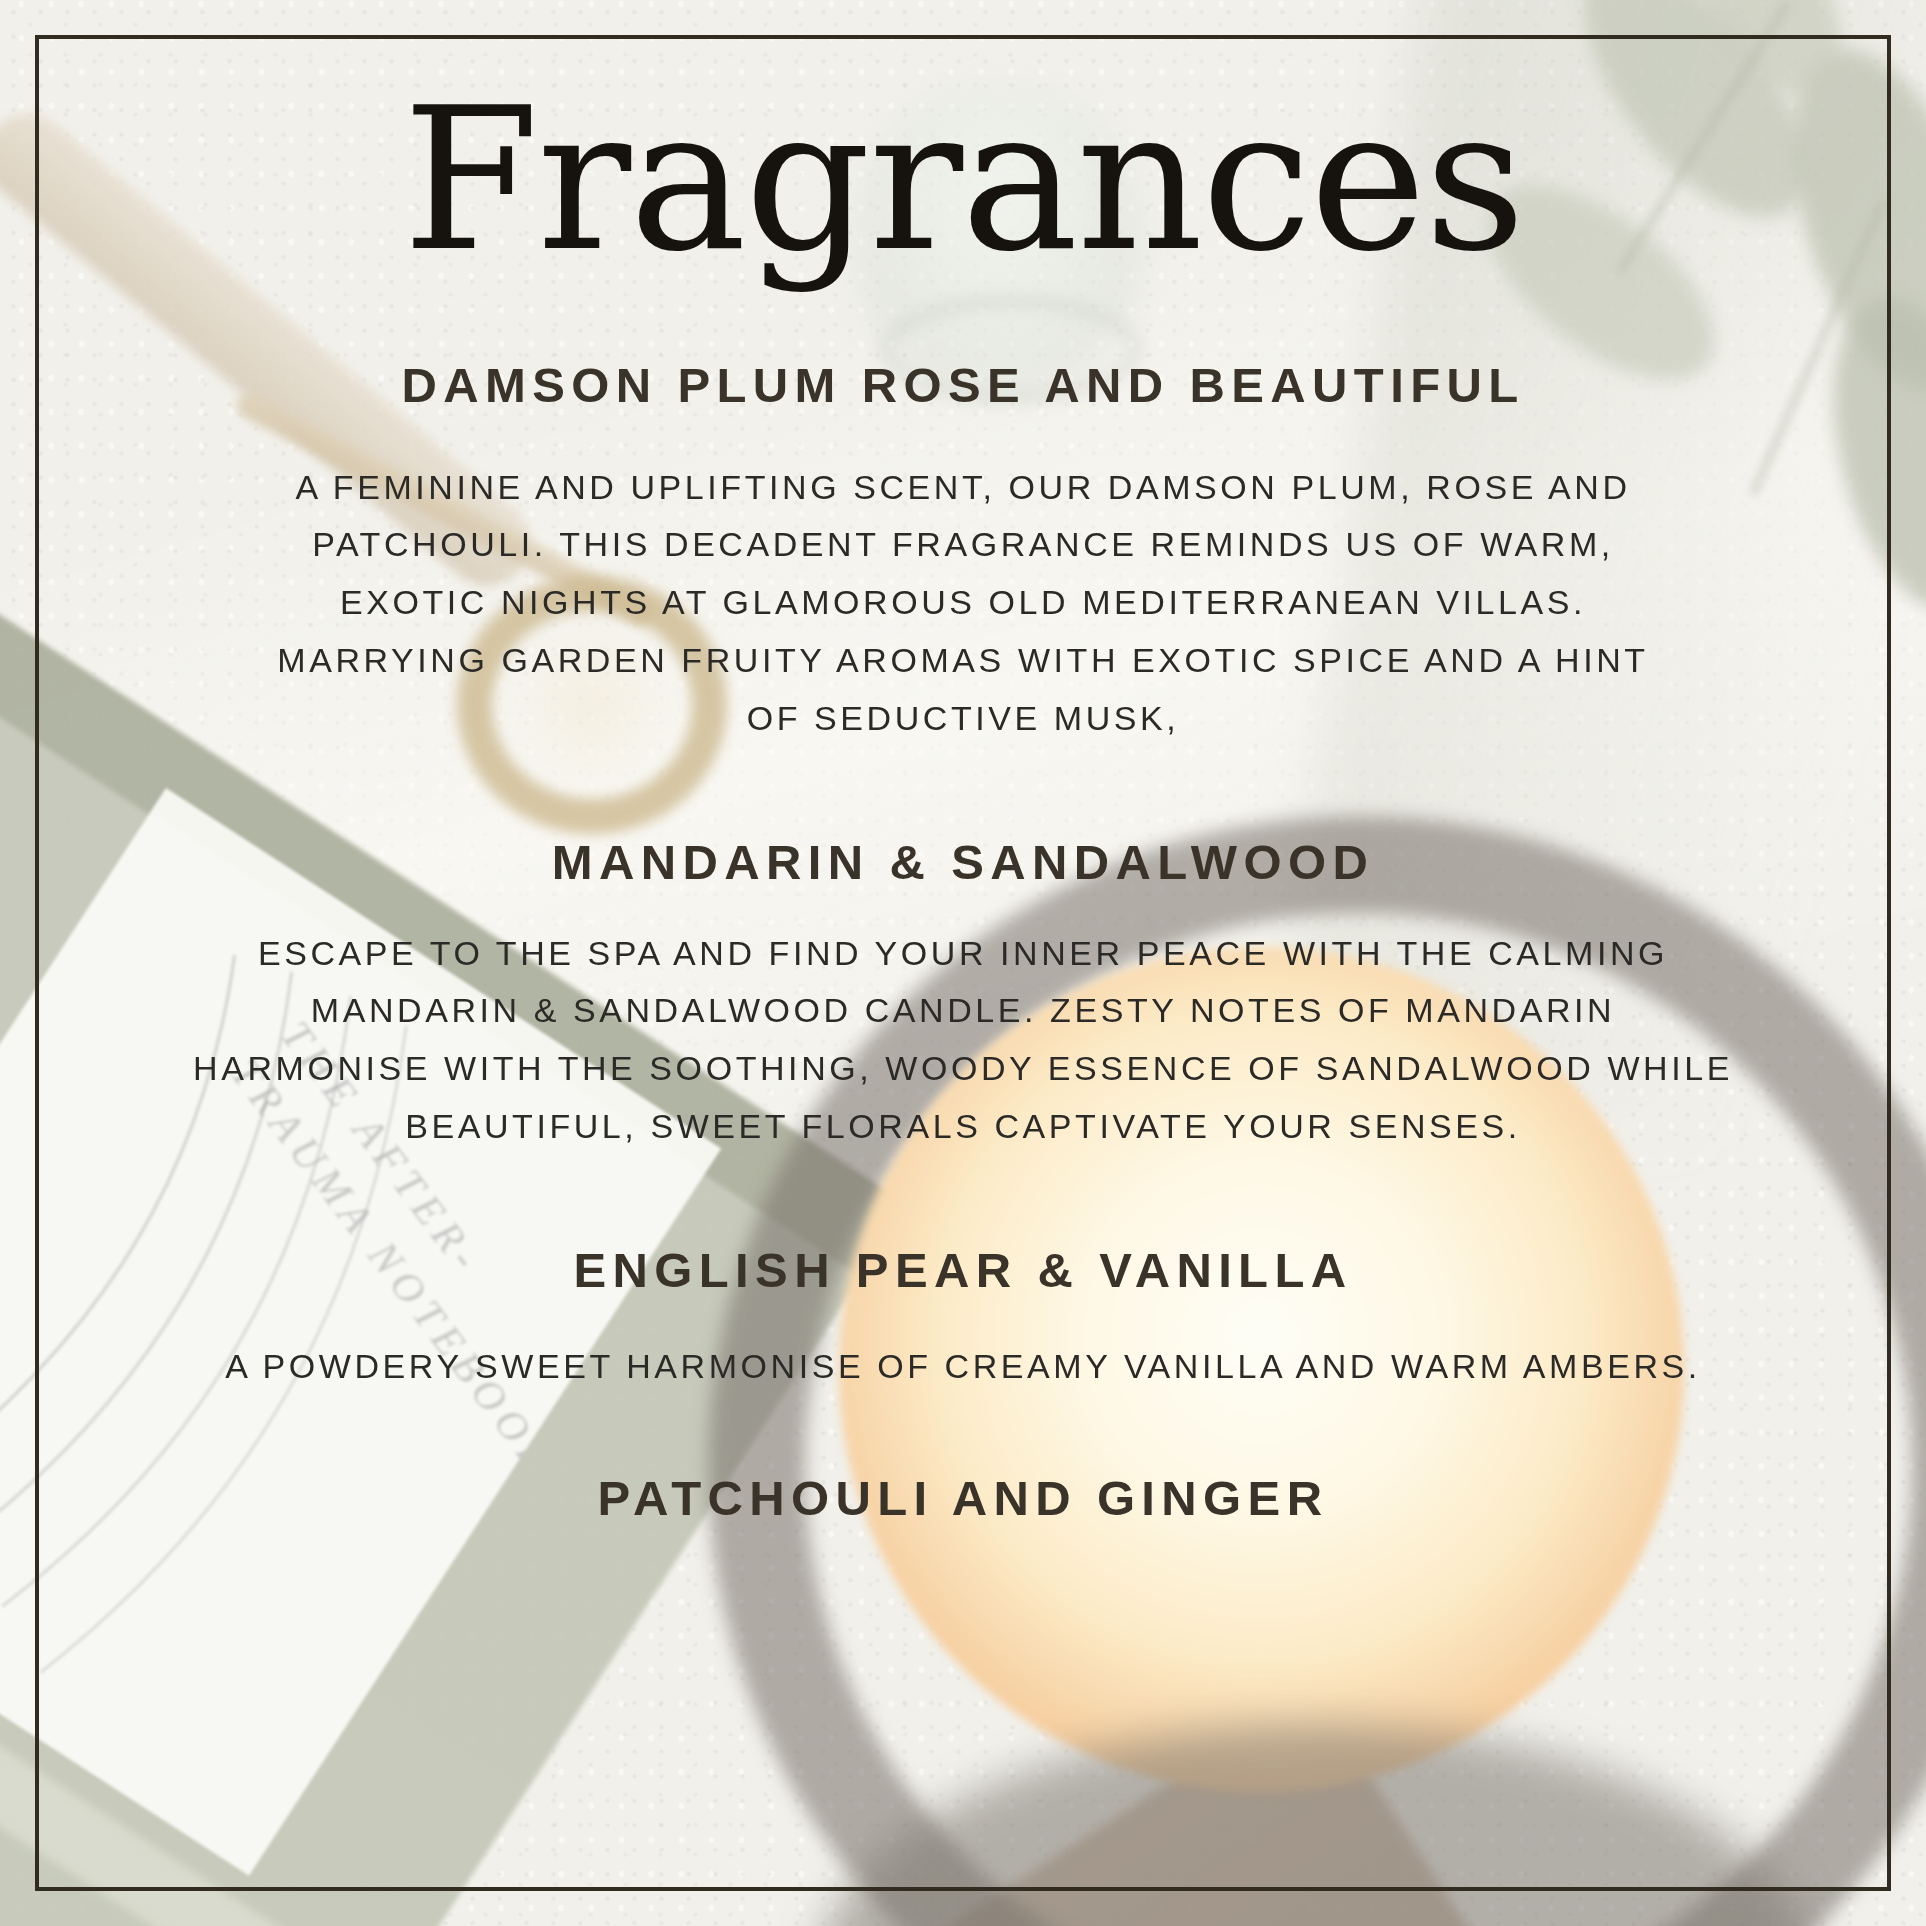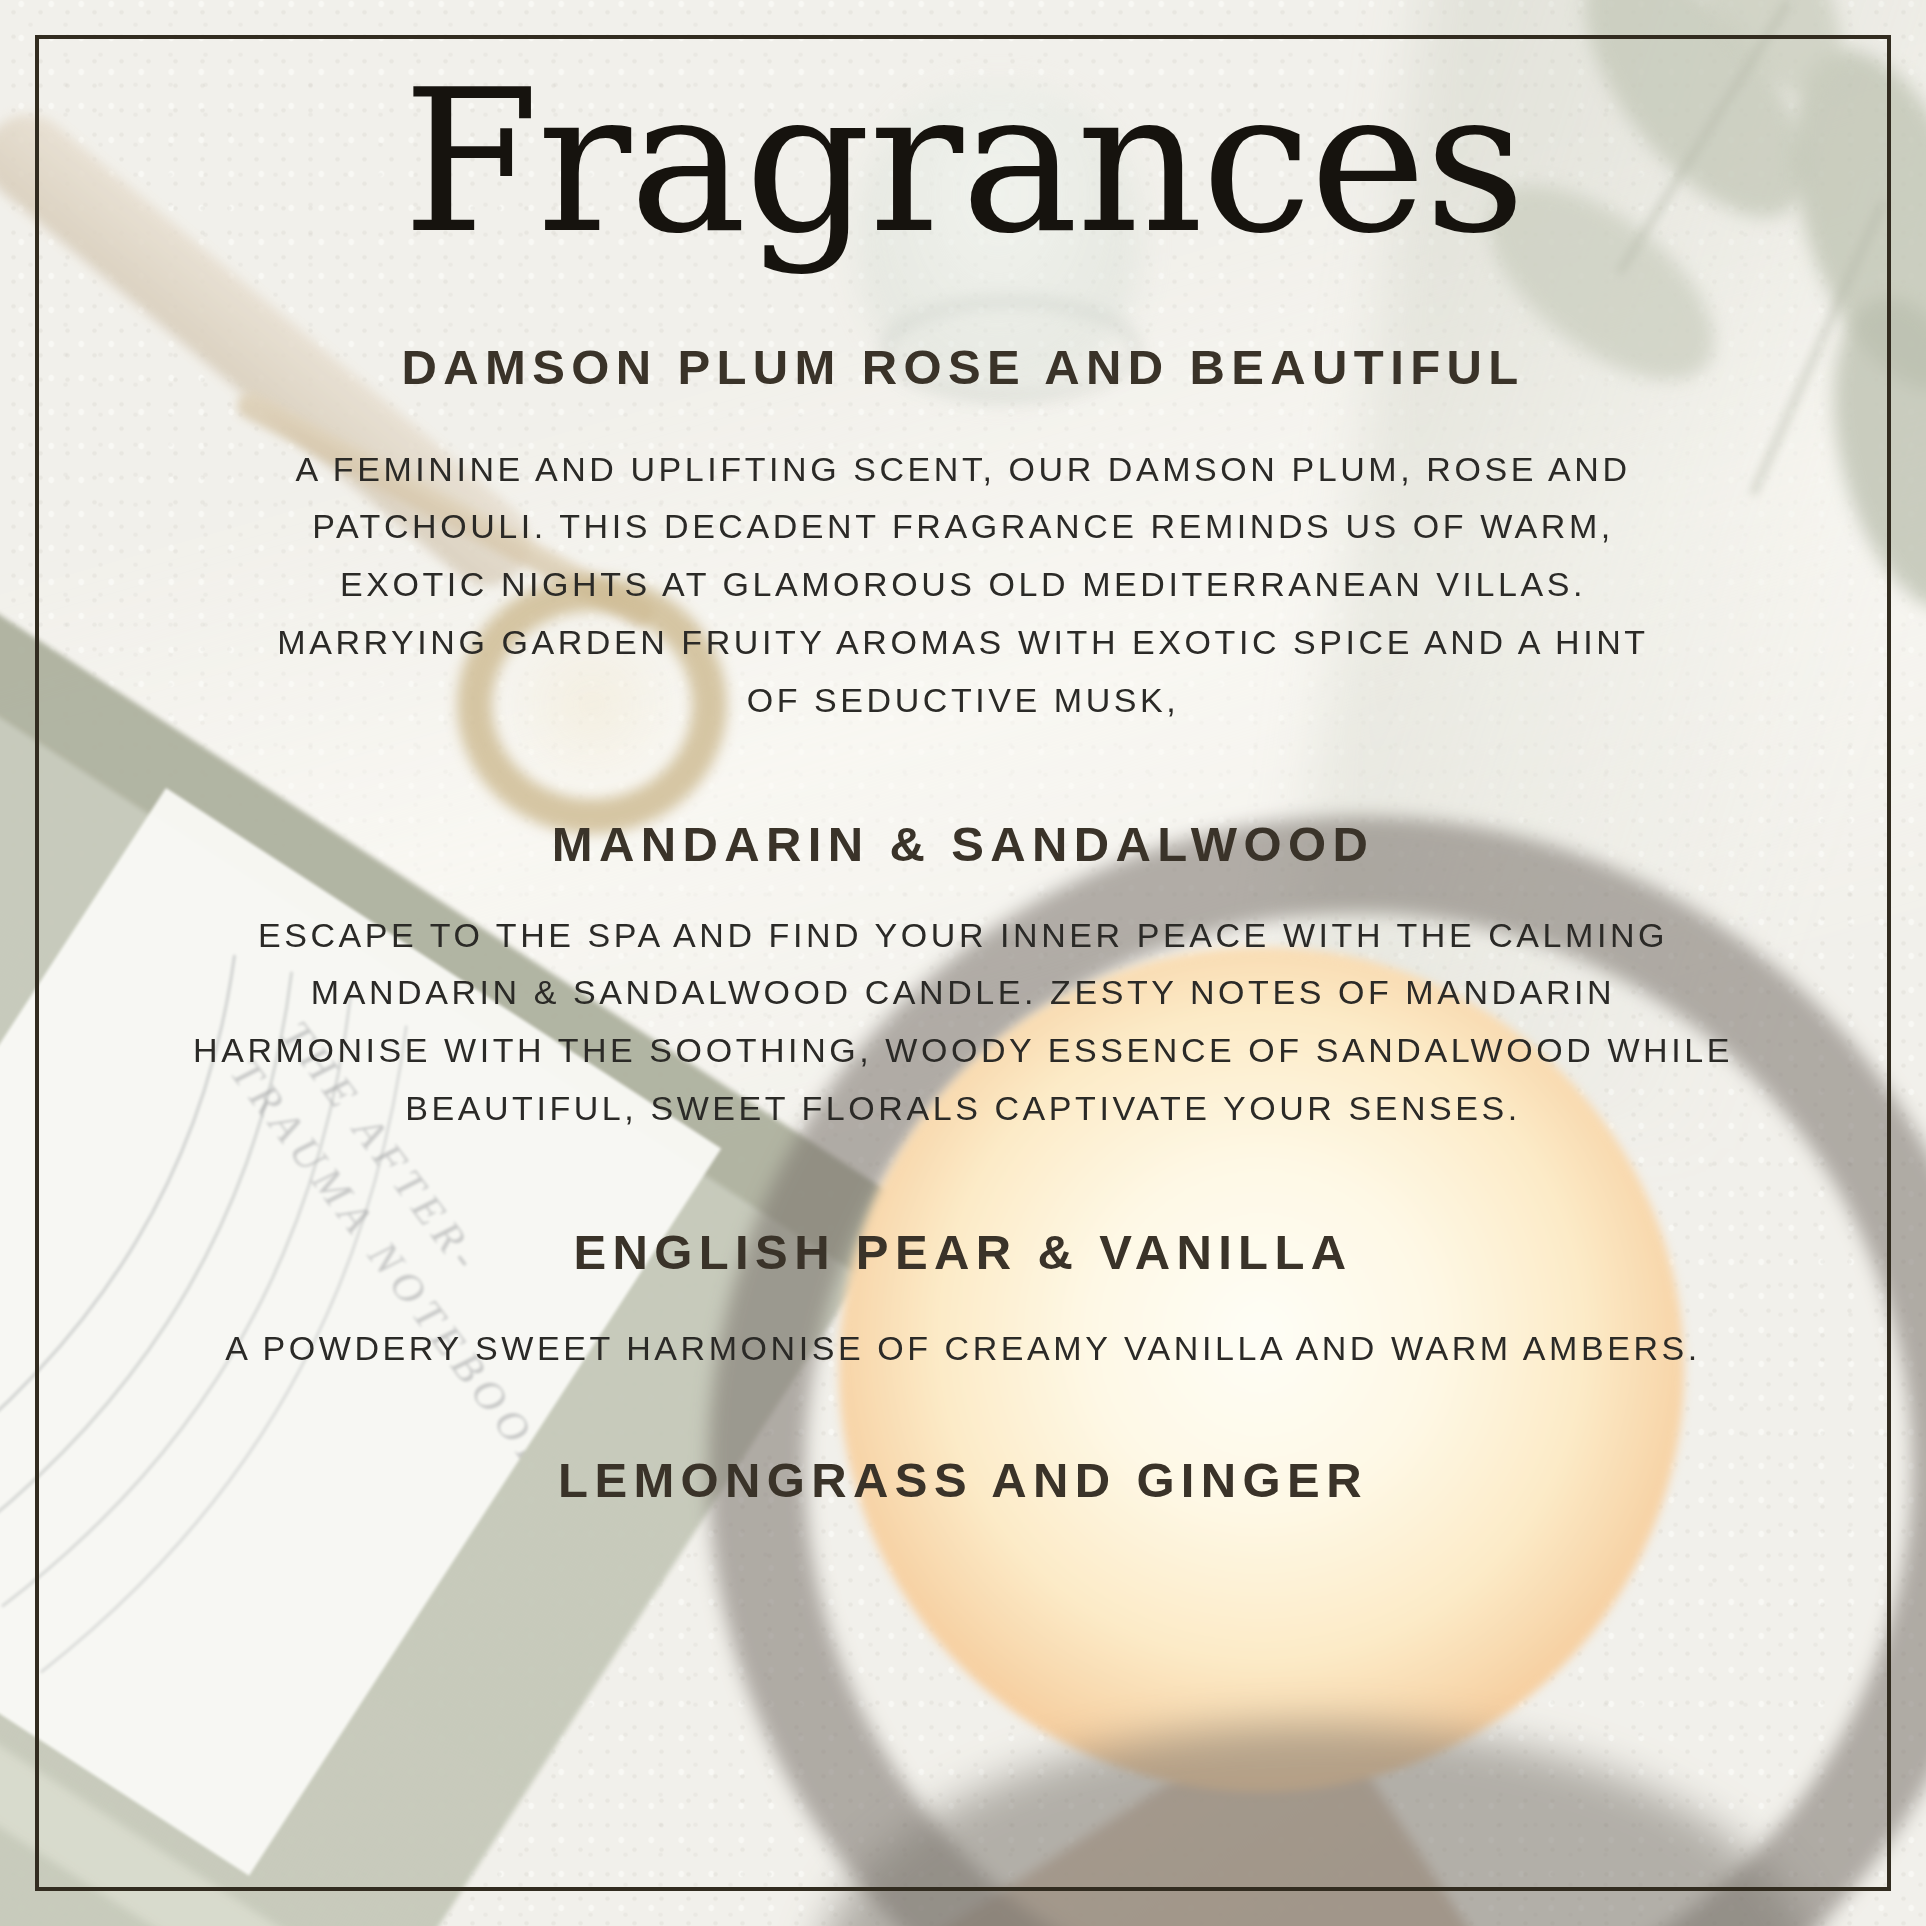--- a/index.html
+++ b/index.html
@@ -117,21 +117,21 @@
 
   
   .frame{
     position:absolute;left:35px;top:35px;right:35px;bottom:35px;
     border:4px solid #322c20;pointer-events:none;
   }
 
   
   .content{
     position:absolute;inset:0;display:flex;flex-direction:column;align-items:center;
-    text-align:center;padding-top:49px;
+    text-align:center;padding-top:67px;
   }
   .title{
     margin:0 0 63px 0;font-family:"DejaVu Serif", serif;font-weight:400;
     font-size:197px;line-height:1.15;color:#16130e;letter-spacing:-0.01em;
   }
   h2{
     margin:0;font-weight:700;font-size:49px;letter-spacing:.13em;
     color:#3a3329;white-space:nowrap;
   }
   .sec p{
@@ -207,18 +207,18 @@
       <h2>MANDARIN &amp; SANDALWOOD</h2>
       <p class="p2">ESCAPE TO THE SPA AND FIND YOUR INNER PEACE WITH THE CALMING MANDARIN &amp; SANDALWOOD CANDLE. ZESTY NOTES OF MANDARIN HARMONISE WITH THE SOOTHING, WOODY ESSENCE OF SANDALWOOD WHILE BEAUTIFUL, SWEET FLORALS CAPTIVATE YOUR SENSES.</p>
     </section>
 
     <section class="sec sec3">
       <h2>ENGLISH PEAR &amp; VANILLA</h2>
       <p class="p3">A POWDERY SWEET HARMONISE OF CREAMY VANILLA AND WARM AMBERS.</p>
     </section>
 
     <section class="sec sec4">
-      <h2>LEMONGRASS AND GINGER</h2>
+      <h2>PATCHOULI AND GINGER</h2>
     </section>
   </div>
 
 </div>
 
 
 </body></html>

